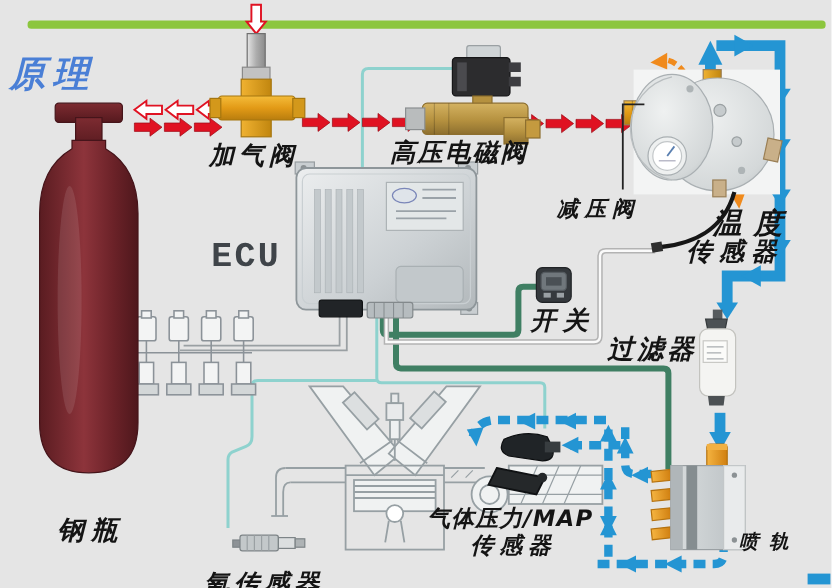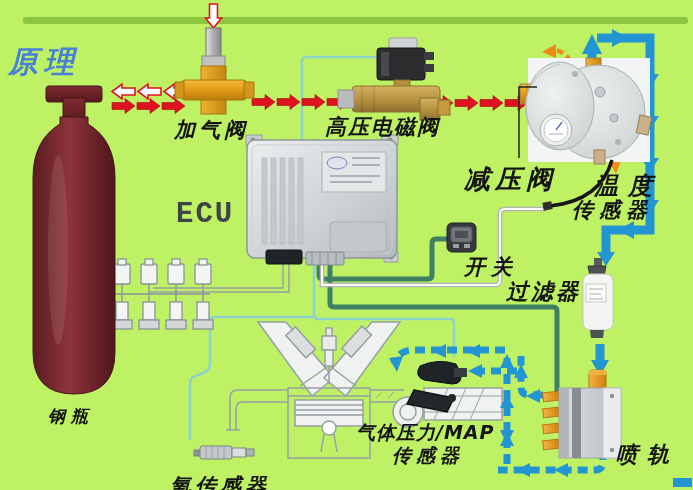--- a/index.html
+++ b/index.html
@@ -1,16 +1,16 @@
 <!DOCTYPE html>
 <html><head>
 <meta charset="utf-8">
 <style>
   html,body{margin:0;padding:0;background:#ffffff;}
-  #stage{position:relative;width:693px;height:490px;background:#bef264;overflow:hidden;
+  #stage{position:relative;width:693px;height:490px;background:#e5e5e5;overflow:hidden;
          font-family:"DejaVu Sans",sans-serif;}
   .bar{position:absolute;left:23px;top:17px;width:665px;height:7px;border-radius:3px;}
   .lbl{position:absolute;font-weight:bold;font-style:italic;color:#141414;white-space:nowrap;
        font-family:"DejaVu Sans",sans-serif;line-height:1;}
   .title{position:absolute;left:8px;top:42px;font-size:30px;font-weight:bold;font-style:italic;
          letter-spacing:6px;}
   .ecu-lbl{position:absolute;left:176px;top:198px;font-size:29px;font-weight:bold;
            font-style:normal;color:#3f4449;letter-spacing:2px;font-family:Liberation Mono, monospace;}
   svg{position:absolute;left:0;top:0;}
 </style>
@@ -347,27 +347,27 @@
       <rect x="559" y="388" width="10" height="70" fill="#b0b6b9"></rect>
       <rect x="572" y="388" width="9" height="70" fill="#858d90"></rect>
       <rect x="603" y="388" width="18" height="70" fill="#e9ebec" stroke="#c3c7c9"></rect>
       <circle cx="612" cy="396" r="2.2" fill="#8b9194"></circle>
         <circle cx="612" cy="450" r="2.2" fill="#8b9194"></circle>
     </g>
 
     <rect x="673" y="478" width="19" height="9" fill="#2495d3"></rect>
   </svg>
 
-  <div class="lbl" style="left:48px;top:408px;font-size:17px;letter-spacing:6px">钢瓶</div>
+  <div class="lbl" style="left:48px;top:432px;font-size:22px;letter-spacing:6px">钢瓶</div>
   <div class="lbl" style="left:325px;top:117px;font-size:21px;letter-spacing:2px">高压电磁阀</div>
   <div class="lbl" style="left:174px;top:120px;font-size:21px;letter-spacing:4px">加气阀</div>
-  <div class="lbl" style="left:464px;top:166px;font-size:26px;letter-spacing:5px">减压阀</div>
+  <div class="lbl" style="left:464px;top:166px;font-size:18px;letter-spacing:5px">减压阀</div>
   <div class="lbl" style="left:594px;top:174px;font-size:24px;letter-spacing:10px">温度</div>
   <div class="lbl" style="left:572px;top:200px;font-size:21px;letter-spacing:6px">传感器</div>
   <div class="ecu-lbl">ECU</div>
-  <div class="lbl" style="left:464px;top:257px;font-size:21px;letter-spacing:6px">开关</div>
+  <div class="lbl" style="left:442px;top:257px;font-size:21px;letter-spacing:6px">开关</div>
   <div class="lbl" style="left:356px;top:423px;font-size:19px;letter-spacing:1px">气体压力/MAP</div>
   <div class="lbl" style="left:506px;top:281px;font-size:22px;letter-spacing:3px">过滤器</div>
   <div class="lbl" style="left:392px;top:446px;font-size:19px;letter-spacing:5px">传感器</div>
   <div class="lbl" style="left:170px;top:476px;font-size:21px;letter-spacing:4px">氧传感器</div>
-  <div class="lbl" style="left:616px;top:444px;font-size:22px;letter-spacing:9px">喷轨</div>
+  <div class="lbl" style="left:616px;top:444px;font-size:16px;letter-spacing:9px">喷轨</div>
 
 </div>
 
 </body></html>

